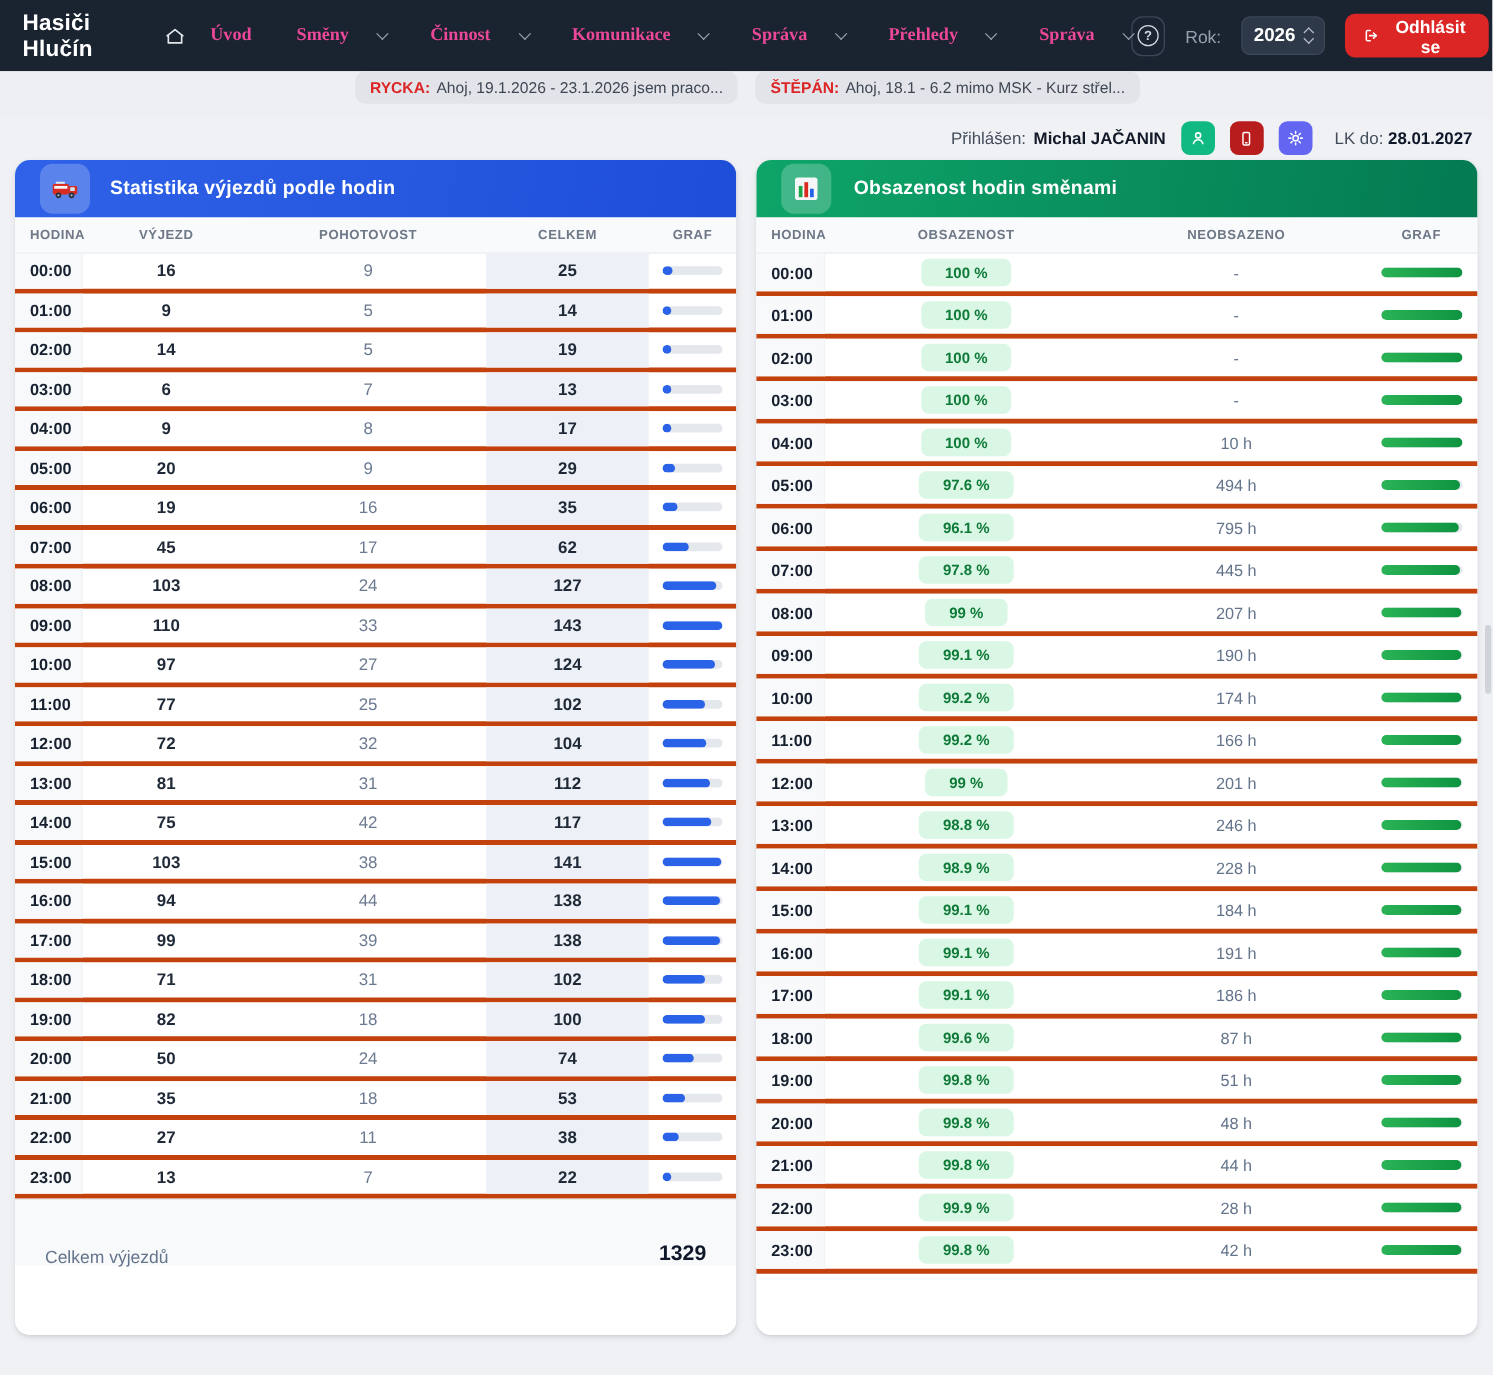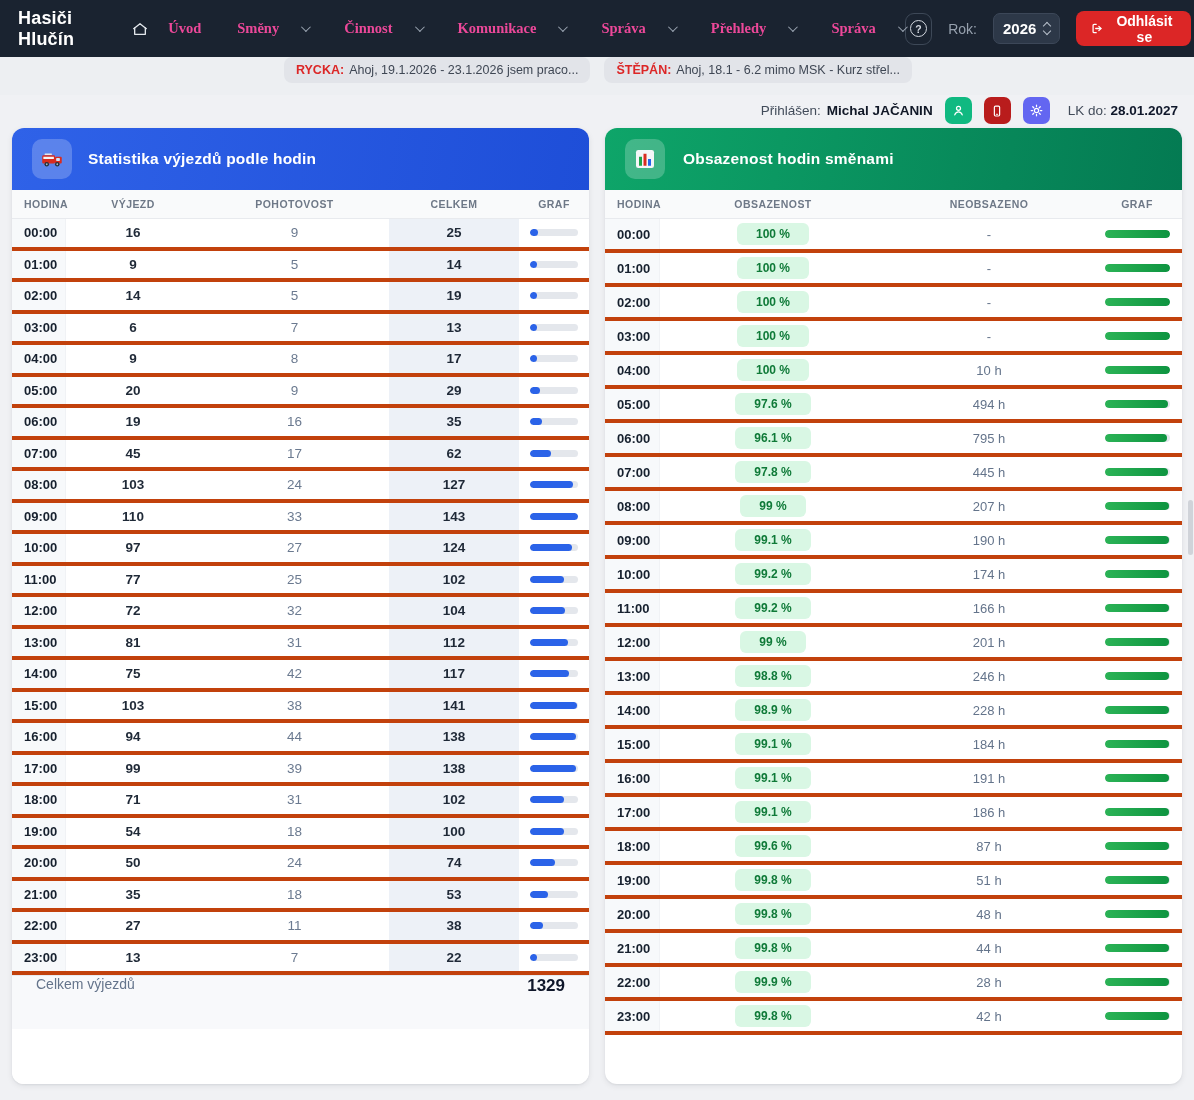--- a/index.html
+++ b/index.html
@@ -37,21 +37,21 @@
   .status-right { margin-left:auto; display:flex; align-items:center; gap:12px; font-size:13.5px; color:#424c5a; }
   .status-right .uname { font-weight:bold; color:#111827; margin-left:-6px; }
   .sq { width:27px; height:27px; border-radius:7px; display:flex; align-items:center; justify-content:center; cursor:pointer; }
   .sq.green { background:#10b981; } .sq.red { background:#b91c1c; } .sq.indigo { background:#6366f1; }
   .lk { margin-left:6px; } .lk b { color:#0f172a; }
 
   
   .main { padding:33px 12px 0 12px; display:flex; gap:16px; }
   .card { width:577px; background:#fff; border-radius:12px; overflow:hidden;
     box-shadow:0 2px 6px rgba(16,24,40,.08), 0 1px 2px rgba(16,24,40,.06); }
-  .card-header { height:62px; display:flex; align-items:center; gap:16px; padding:0 20px; }
+  .card-header { height:46px; display:flex; align-items:center; gap:16px; padding:0 20px; }
   .card-header.blue { background:linear-gradient(100deg,#2f62e8,#1e4ed8); }
   .card-header.green { background:linear-gradient(100deg,#0ea569,#047a52);gap:18px; }
   .icon-chip { width:40px; height:40px; border-radius:10px; background:rgba(255,255,255,.22);
     display:flex; align-items:center; justify-content:center; }
   .card-title { color:#fff; font-size:15.5px; font-weight:bold; letter-spacing:.2px; }
 
   .colhead { display:grid; align-items:center; height:29px; background:#f9fafb; border-bottom:1px solid #e8eaee;
     font-size:10.5px; font-weight:bold; color:#6e7887; letter-spacing:.45px; }
   .grid-left  { grid-template-columns:54px 134px 189px 130px 70px; }
   .grid-right { grid-template-columns:55px 226px 206px 90px; }
@@ -71,21 +71,21 @@
   .cell-bar { display:flex; justify-content:center; }
   .bar-track { width:48px; height:7px; border-radius:4px; background:#e4e7ec; overflow:hidden; }
   .bar-track.g { width:65px; height:8px; }
   .bar-fill-blue { height:100%; border-radius:4px; background:#2b63e8; min-width:7px; }
   .bar-fill-green { height:100%; border-radius:4px; background:linear-gradient(90deg,#2bb356,#0e9440); min-width:8px; }
   .cell-badge { display:flex; justify-content:center; }
   .badge { background:#d9f7e4; color:#0f7a38; font-size:12px; font-weight:bold; border-radius:6px; padding:4px 19px; }
   .cell-hours { text-align:center; font-size:13px; color:#64748b; }
 
   .card-footer { height:54px; background:#f8f9fb; border-top:1px solid #e8eaee; display:flex;
-    align-items:flex-start; justify-content:space-between; padding:0 24px; }
+    align-items:flex-end; justify-content:space-between; padding:0 24px; }
   .footer-label { color:#64748b; font-size:14px; }
   .footer-total { color:#0f172a; font-size:17px; font-weight:bold; }
   .card-space { height:55px; background:#fff; }
 
   .scroll-thumb { position:fixed; right:1px; top:500px; width:5px; height:55px; border-radius:3px; background:#d0d3d9; }
 </style>
 </head>
 <body>
 
 <nav class="topnav">
@@ -434,21 +434,21 @@
     <div class="cell-total">102</div>
     <div class="cell-bar">
       <span class="bar-track">
         <span class="bar-fill-blue" style="display: block; width: 71.3%;"></span>
       </span>
     </div>
   </div>
 
   <div class="row row-left grid-left">
     <div class="cell-hour">19:00</div>
-    <div class="cell-num">54</div>
+    <div class="cell-num">82</div>
     <div class="cell-sub">18</div>
     <div class="cell-total">100</div>
     <div class="cell-bar">
       <span class="bar-track">
         <span class="bar-fill-blue" style="display: block; width: 69.9%;"></span>
       </span>
     </div>
   </div>
 
   <div class="row row-left grid-left">

